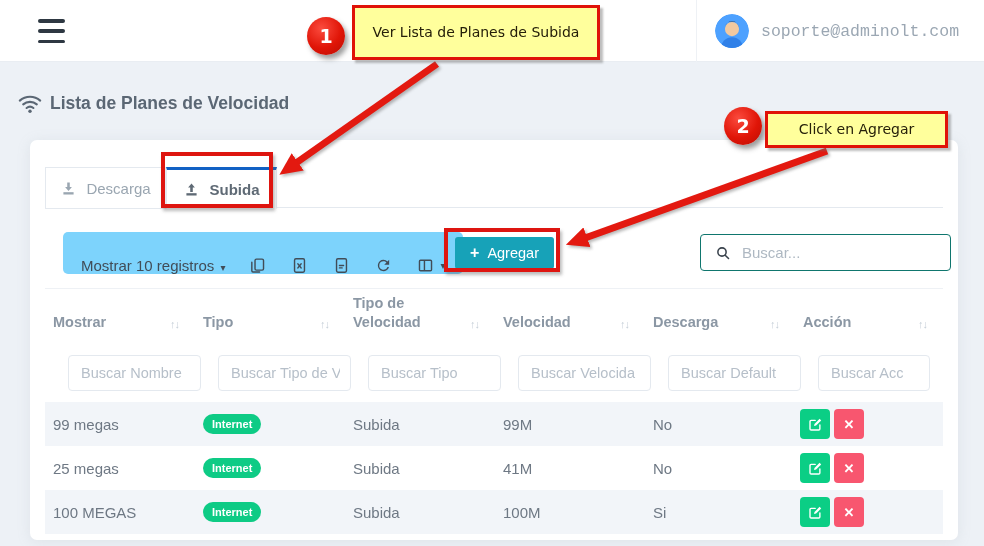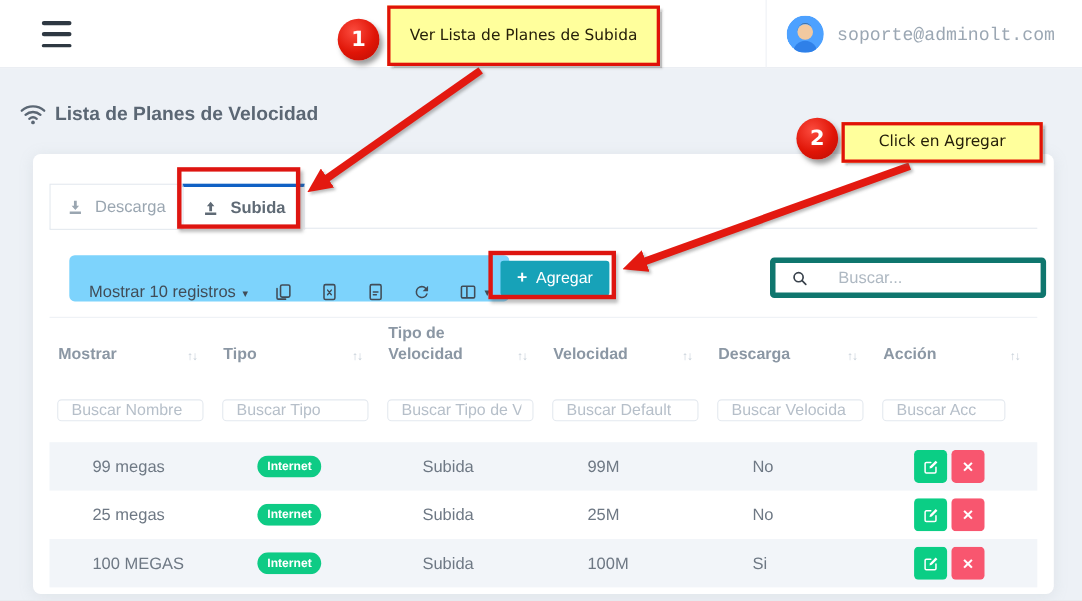--- a/index.html
+++ b/index.html
@@ -43,43 +43,43 @@
   .caret { font-size:10px; color:#414c57; margin-left:6px; }
   .tool-icons { display:flex; align-items:center; gap:25px; margin-left:24px; }
   .tool-btn { display:flex; align-items:center; color:#414c57; cursor:pointer; }
   .tool-btn svg { width:17px; height:17px; }
   .btn-add { position:absolute; left:425px; top:97px; width:99px; height:32px; background:#17a2b8;
              border:none; border-radius:3px; color:#fff; display:flex; align-items:center;
              justify-content:center; gap:8px; font-size:14.5px; cursor:pointer;
              font-family:"Liberation Sans",sans-serif; }
   .btn-add .plus { font-size:16px; font-weight:700; line-height:1; }
   .search-box { position:absolute; left:670px; top:94px; width:251px; height:37px;
-                border:5px solid #0f766e; border-radius:4px; background:#fff;
-                display:flex; align-items:center; padding-left:14px; gap:27px; }
+                border:1px solid #0f766e; border-radius:4px; background:#fff;
+                display:flex; align-items:center; padding-left:14px; gap:11px; }
   .search-box svg { width:16px; height:16px; color:#39424c; flex:0 0 auto; }
   .search-box input { border:none; outline:none; flex:1; font-size:15px; color:#6b7682;
                       font-family:"Liberation Sans",sans-serif; background:transparent; min-width:0; }
   .search-box input::placeholder { color:#aeb8c2; }
   
   .grid6 { position:absolute; left:15px; right:15px;
            display:grid; grid-template-columns:150px 150px 150px 150px 150px 1fr; }
   .thead { top:148px; height:56px; border-top:1px solid #eef1f5; }
   .th { display:flex; justify-content:space-between; align-items:flex-end;
         padding:0 16px 11px 8px; color:#8b97a4; font-weight:700; font-size:14.5px;
         line-height:1.35; cursor:pointer; }
   .sort { font-size:11px; color:#c6cfd8; letter-spacing:-1px; padding-bottom:1px; font-weight:400; }
   .tfilter { top:210px; height:46px; align-items:center; }
-  .tfilter input { width:133px; height:20px; border:1px solid #e4e9ef; border-radius:4px;
-                   padding:0 10px 0 12px; font-size:14.5px; color:#7f1d1d; margin-left:7px;
+  .tfilter input { width:133px; height:36px; border:1px solid #e4e9ef; border-radius:4px;
+                   padding:0 10px 0 12px; font-size:14.5px; color:#7f1d1d; margin-left:23px;
                    font-family:"Liberation Sans",sans-serif; outline:none; }
   .tfilter input::placeholder { color:#b6bfc9; }
   .tfilter .last input { width:112px; }
   .trow { height:44px; align-items:center; font-size:15px; color:#6e7884; }
   .trow.striped { background:#f2f5f9; }
-  .td { padding-left:8px; overflow:hidden; white-space:nowrap;margin-left:31px; }
+  .td { padding-left:8px; overflow:hidden; white-space:nowrap; }
   .row1 { top:262px; } .row2 { top:306px; } .row3 { top:350px; }
   .badge { display:inline-block; background:#0ecb85; color:#fff; font-size:11px; font-weight:700;
            padding:4px 9px; border-radius:10px;text-align:center; }
   .actions { display:flex; gap:4px; padding-left:5px; }
   .act-btn { width:30px; height:30px; border:none; border-radius:4px; display:flex;
              align-items:center; justify-content:center; cursor:pointer; color:#fff; }
   .act-edit { background:#0bce85; }
   .act-del { background:#f8566f; font-size:13px; font-weight:700;
              font-family:"Liberation Sans",sans-serif; }
   .act-btn svg { width:15px; height:15px; }
@@ -231,24 +231,24 @@
           <span class="sort">↑↓</span>
         </div>
       <div class="th">
           <span>Acción</span>
           <span class="sort">↑↓</span>
         </div>
     </div>
 
     <div class="grid6 tfilter">
       <div><input type="text" placeholder="Buscar Nombre" style=""></div>
+      <div><input type="text" placeholder="Buscar Tipo de V" style=""></div>
       <div><input type="text" placeholder="Buscar Tipo" style=""></div>
-      <div><input type="text" placeholder="Buscar Tipo de V" style=""></div>
+      <div><input type="text" placeholder="Buscar Velocida" style=""></div>
       <div><input type="text" placeholder="Buscar Default" style=""></div>
-      <div><input type="text" placeholder="Buscar Velocida" style=""></div>
       <div class="last"><input type="text" placeholder="Buscar Acc" style=""></div>
     </div>
 
     <div class="grid6 trow striped row1">
       <div class="td">99 megas</div>
       <div class="td"><span class="badge">Internet</span></div>
       <div class="td">Subida</div>
       <div class="td">99M</div>
       <div class="td">No</div>
       <div class="td actions">
@@ -261,21 +261,21 @@
         <button class="act-btn act-del">
             <span>✕</span>
           </button>
       </div>
     </div>
 
     <div class="grid6 trow row2">
       <div class="td">25 megas</div>
       <div class="td"><span class="badge">Internet</span></div>
       <div class="td">Subida</div>
-      <div class="td">25M</div>
+      <div class="td">41M</div>
       <div class="td">No</div>
       <div class="td actions">
         <button class="act-btn act-edit">
           <svg viewBox="0 0 24 24">
             <path d="M19 12.5V19a1.8 1.8 0 0 1-1.8 1.8H5A1.8 1.8 0 0 1 3.2 19V7.2A1.8 1.8 0 0 1 5 5.4h6.5" fill="none" stroke="#fff" stroke-width="2.2" stroke-linecap="round"></path>
             <path fill="#fff" d="M18.6 2.9l2.5 2.5-8.2 8.2-3.3.8.8-3.3z"></path>
           </svg>
         </button>
         <button class="act-btn act-del">
             <span>✕</span>

